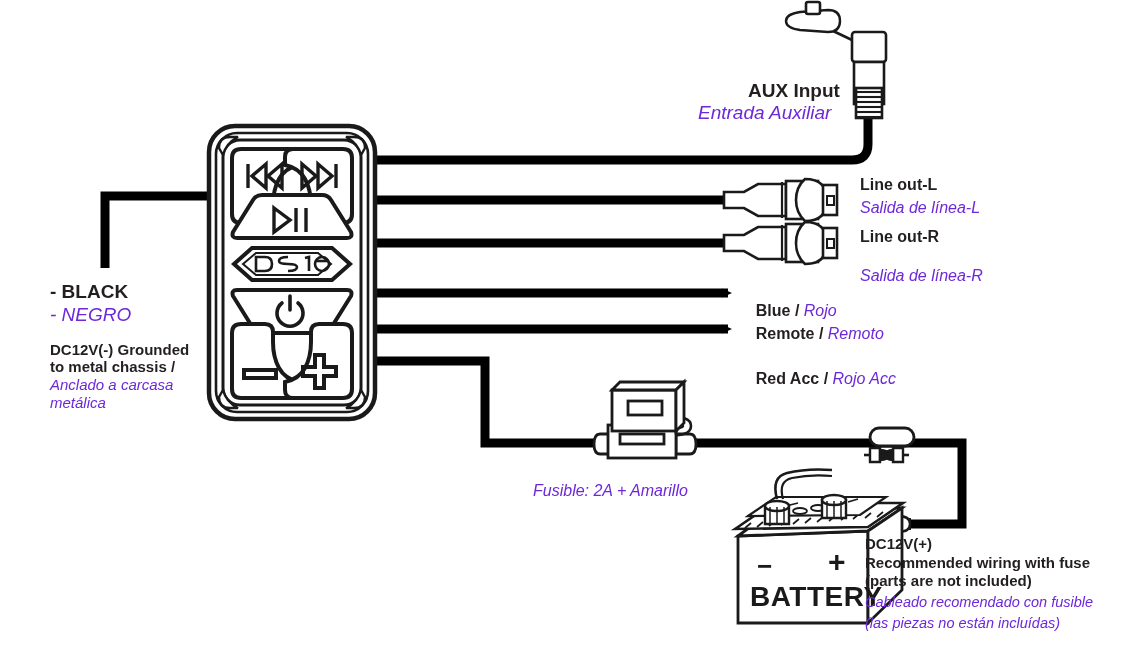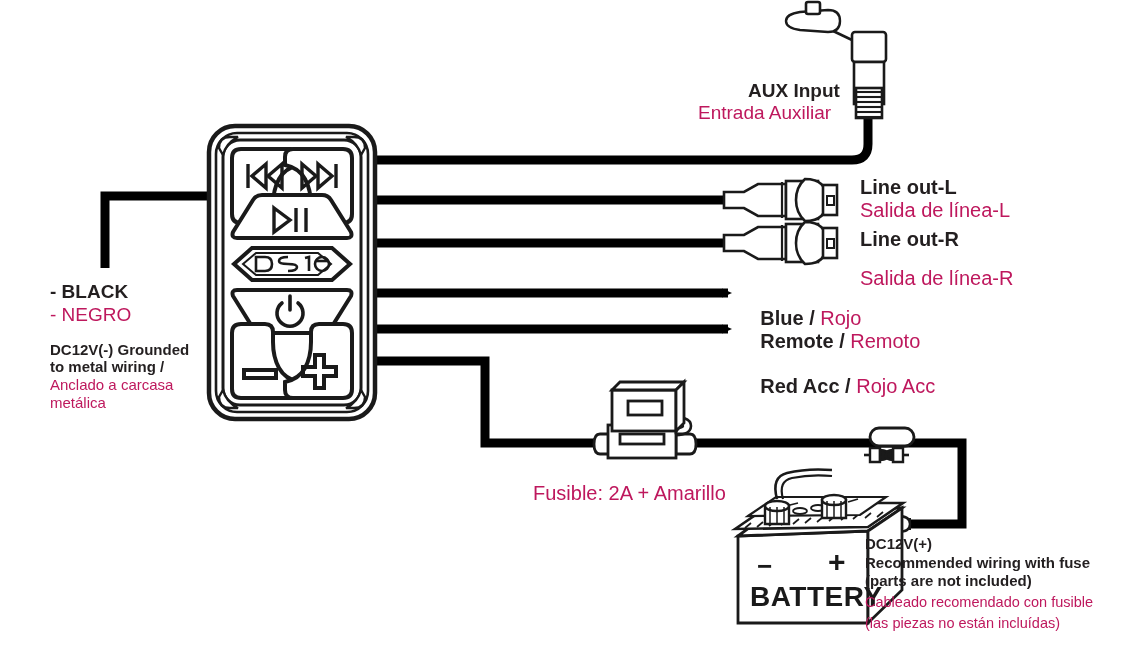--- a/index.html
+++ b/index.html
@@ -29,24 +29,25 @@
     position: absolute;
     line-height: 1.18;
     white-space: pre;
   }
   .en {
     font-weight: bold;
     color: #231f20;
   }
   .es {
     font-weight: normal;
-    color: #be185d;
+    color: #6d28d9;
+    font-style: italic;
   }
   .t18 { font-size: 19px; }
-  .t17 { font-size: 20px; text-align: center; }
+  .t17 { font-size: 16px; text-align: center; }
   .t15 { font-size: 15px; }
   .t14 { font-size: 14.5px; }
   .row-mix { white-space: pre; }
   .row-mix .es { font-weight: normal; }
 </style>
 </head>
 <body>
 
 <div id="stage">
 
@@ -314,21 +315,21 @@
     <span class="en">Remote</span><span class="en"> / </span><span class="es">Remoto</span>
   </div>
 
   <div class="lbl t17 row-mix" style="left:738px; top:351px;">
     <span class="en">Red Acc</span><span class="en"> / </span><span class="es">Rojo Acc</span>
   </div>
 
   <div class="lbl t18 en" style="left:50px; top:281px;">- BLACK</div>
   <div class="lbl t18 es" style="left:50px; top:304px;">- NEGRO</div>
   <div class="lbl t15 en" style="left:50px; top:341px;">DC12V(-) Grounded</div>
-  <div class="lbl t15 en" style="left:50px; top:358px;">to metal wiring /</div>
+  <div class="lbl t15 en" style="left:50px; top:358px;">to metal chassis /</div>
   <div class="lbl t15 es" style="left:50px; top:376px;">Anclado a carcasa</div>
   <div class="lbl t15 es" style="left:50px; top:394px;">metálica</div>
 
   <div class="lbl t17 es" style="left:533px; top:482px;">Fusible: 2A + Amarillo</div>
 
   <div class="lbl t15 en" style="left:865px; top:535px;">DC12V(+)</div>
   <div class="lbl t15 en" style="left:865px; top:554px;">Recommended wiring with fuse</div>
   <div class="lbl t15 en" style="left:865px; top:572px;">(parts are not included)</div>
   <div class="lbl t14 es" style="left:865px; top:594px;">Cableado recomendado con fusible</div>
   <div class="lbl t14 es" style="left:865px; top:615px;">(las piezas no están incluídas)</div>

